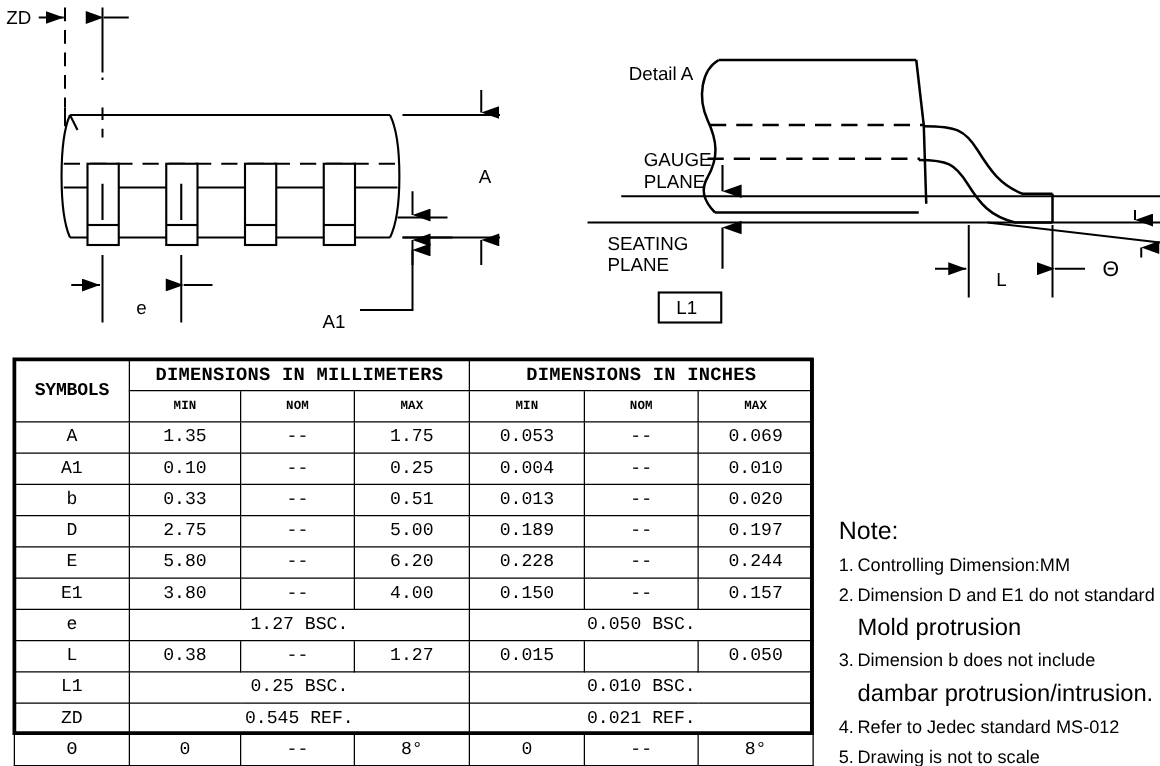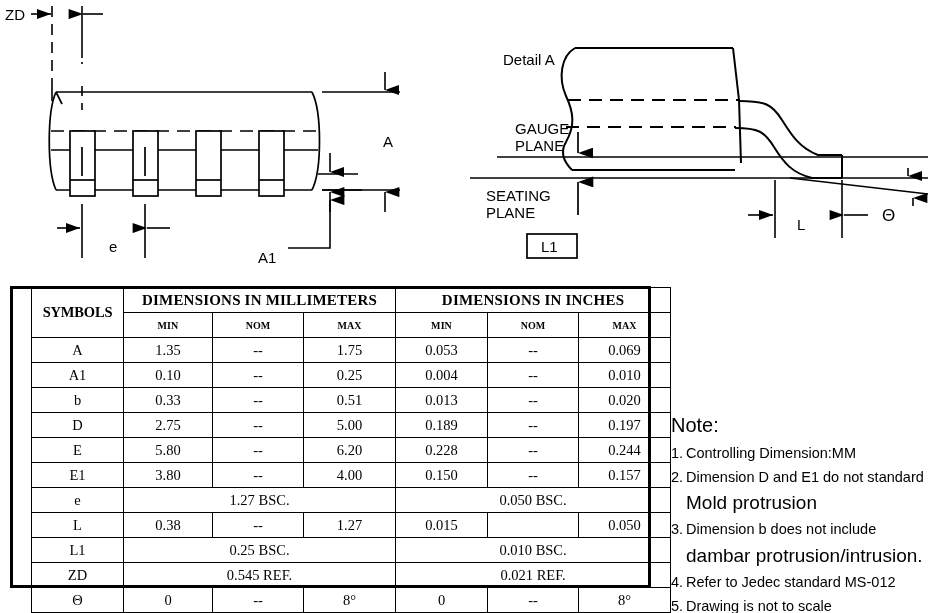--- a/index.html
+++ b/index.html
@@ -9,22 +9,21 @@
     color:#000;overflow:hidden;position:relative;
   }
   #root{position:relative;width:928px;height:521px;}
   svg.layer{position:absolute;left:0;top:0;width:928px;height:613px;}
   .lbl{position:absolute;font-family:"Liberation Sans",sans-serif;color:#000;white-space:pre;}
 
   
   #spec-table{
     position:absolute;left:11px;top:287px;width:639px;
     border-collapse:collapse;table-layout:fixed;
-    font-family:Liberation Serif, serif;
-    margin-left:20px;
+    font-family:Liberation Mono, monospace;
   }
   #spec-table td,#spec-table th{
     border:1.5px solid #000;text-align:center;vertical-align:middle;
     padding:0;height:24px;font-size:14px;font-weight:normal;color:#000;
   }
   #spec-table thead th{font-weight:bold;font-size:14.5px;letter-spacing:.1px;}
   #spec-table .sym-head{font-size:14.5px;font-weight:bold;letter-spacing:-.2px;}
   #spec-table .grp{font-size:15px;font-weight:bold;letter-spacing:.2px;}
   #spec-table .sub{font-size:10px;font-weight:bold;}
   #spec-table tbody td{font-size:14.5px;}

